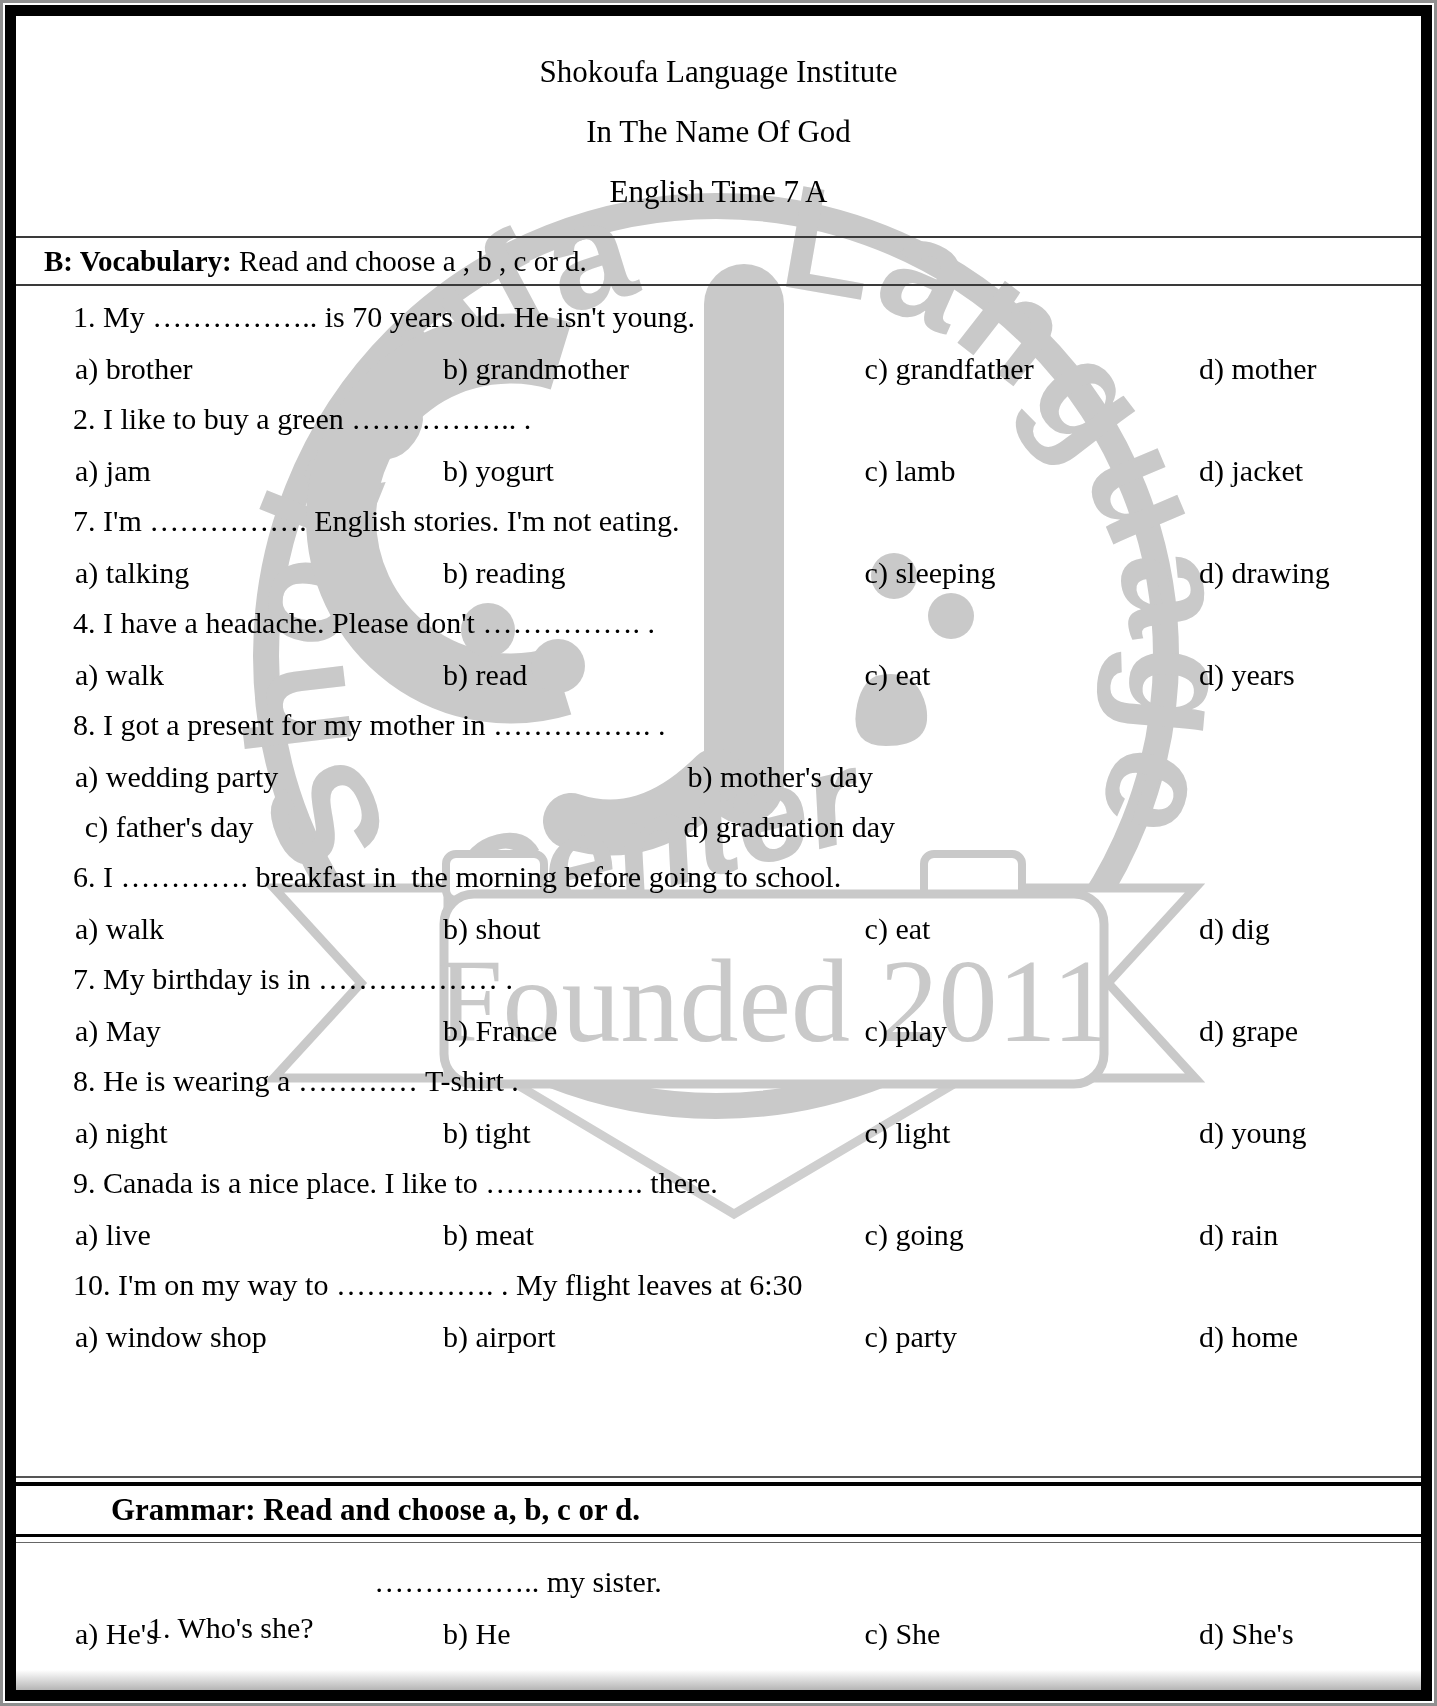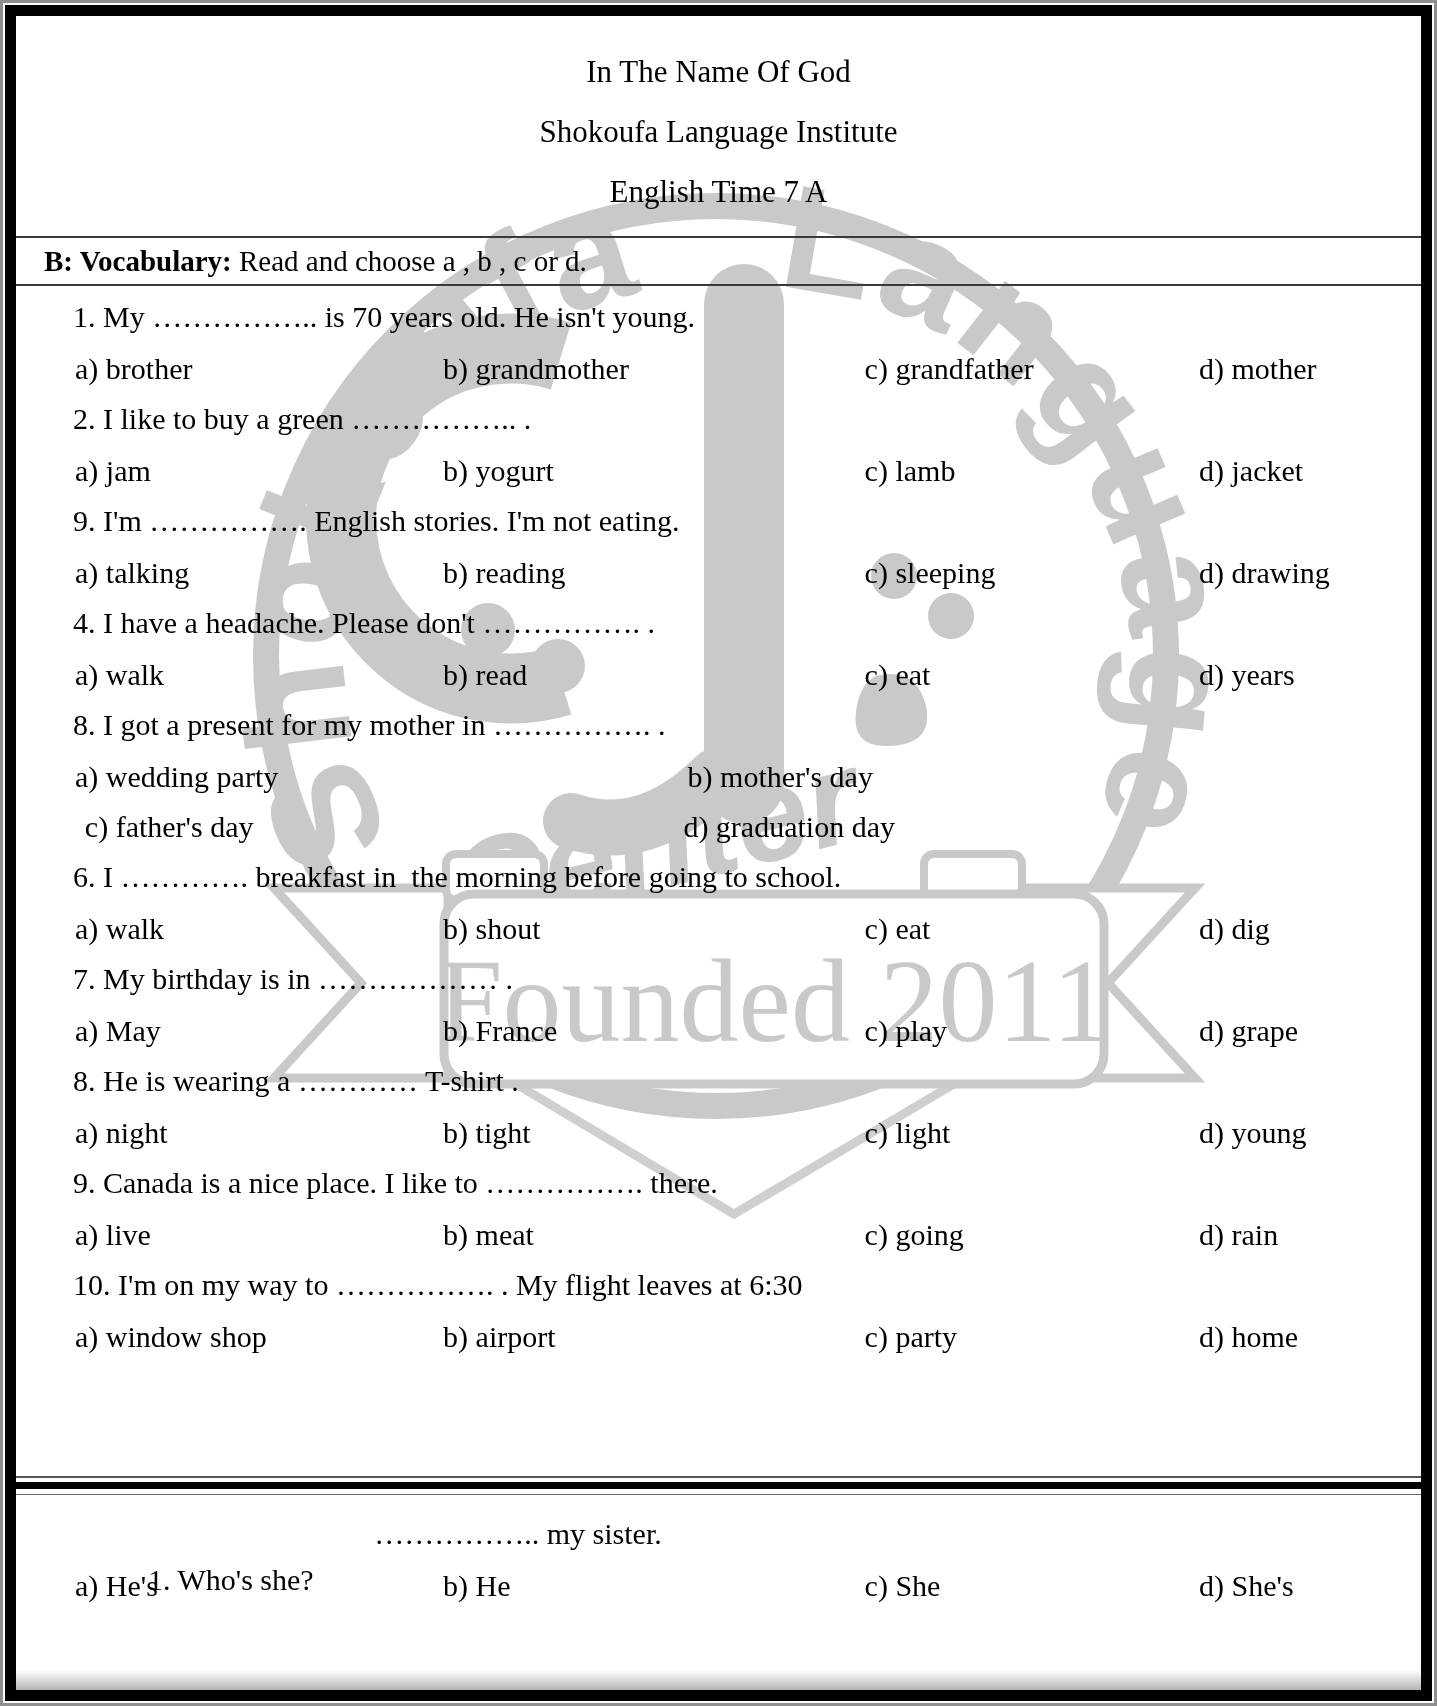--- a/index.html
+++ b/index.html
@@ -128,22 +128,22 @@
         <rect x="430" y="838" width="98" height="46" rx="10" fill="#ffffff" stroke="#c9c9c9" stroke-width="8"></rect>
         <rect x="908" y="838" width="98" height="46" rx="10" fill="#ffffff" stroke="#c9c9c9" stroke-width="8"></rect>
         <rect x="428" y="878" width="660" height="190" rx="30" fill="#ffffff" stroke="#c9c9c9" stroke-width="9"></rect>
       </g>
       <text x="758" y="1025" text-anchor="middle" font-family="'Liberation Serif', serif" font-size="118" fill="#c9c9c9">Founded 2011</text>
     </svg>
 
     <div class="content">
 
       <header class="paper-header">
+        <div class="title-line">Shokoufa Language Institute</div>
         <div class="title-line">In The Name Of God</div>
-        <div class="title-line">Shokoufa Language Institute</div>
         <div class="title-line">English Time 7 A</div>
       </header>
 
       <div class="rule"></div>
 
       <div class="vocab-label">
         <span class="bold">B: Vocabulary:</span><span> Read and choose a , b , c or d.</span>
       </div>
 
       <div class="rule"></div>
@@ -156,21 +156,21 @@
             <span class="opt c2">c) grandfather</span>
             <span class="opt c3">d) mother</span>
           </div>
           <div class="q-row">2. I like to buy a green …………….. .</div>
           <div class="opt-row">
             <span class="opt c0">a) jam</span>
             <span class="opt c1">b) yogurt</span>
             <span class="opt c2">c) lamb</span>
             <span class="opt c3">d) jacket</span>
           </div>
-          <div class="q-row">9. I'm ……………. English stories. I'm not eating.</div>
+          <div class="q-row">7. I'm ……………. English stories. I'm not eating.</div>
           <div class="opt-row">
             <span class="opt c0">a) talking</span>
             <span class="opt c1">b) reading</span>
             <span class="opt c2">c) sleeping</span>
             <span class="opt c3">d) drawing</span>
           </div>
           <div class="q-row">4. I have a headache. Please don't ……………. .</div>
           <div class="opt-row">
             <span class="opt c0">a) walk</span>
             <span class="opt c1">b) read</span>
@@ -219,20 +219,21 @@
             <span class="opt c0">a) window shop</span>
             <span class="opt c1">b) airport</span>
             <span class="opt c2">c) party</span>
             <span class="opt c3">d) home</span>
           </div>
         </div>
 
       <div class="pre-grammar"></div>
 
       <div class="g-top"></div>
+      <div class="grammar-label">Grammar: Read and choose a, b, c or d.</div>
       <div class="g-bottom"></div>
 
       <div id="grammar-questions">
         <div class="q-row g-q">
           <span>1. Who's she?</span>
           <span class="g-suffix">…………….. my sister.</span>
         </div>
         <div id="grammar-options">
             <div class="opt-row">
               <span class="opt c0">a) He's</span>

